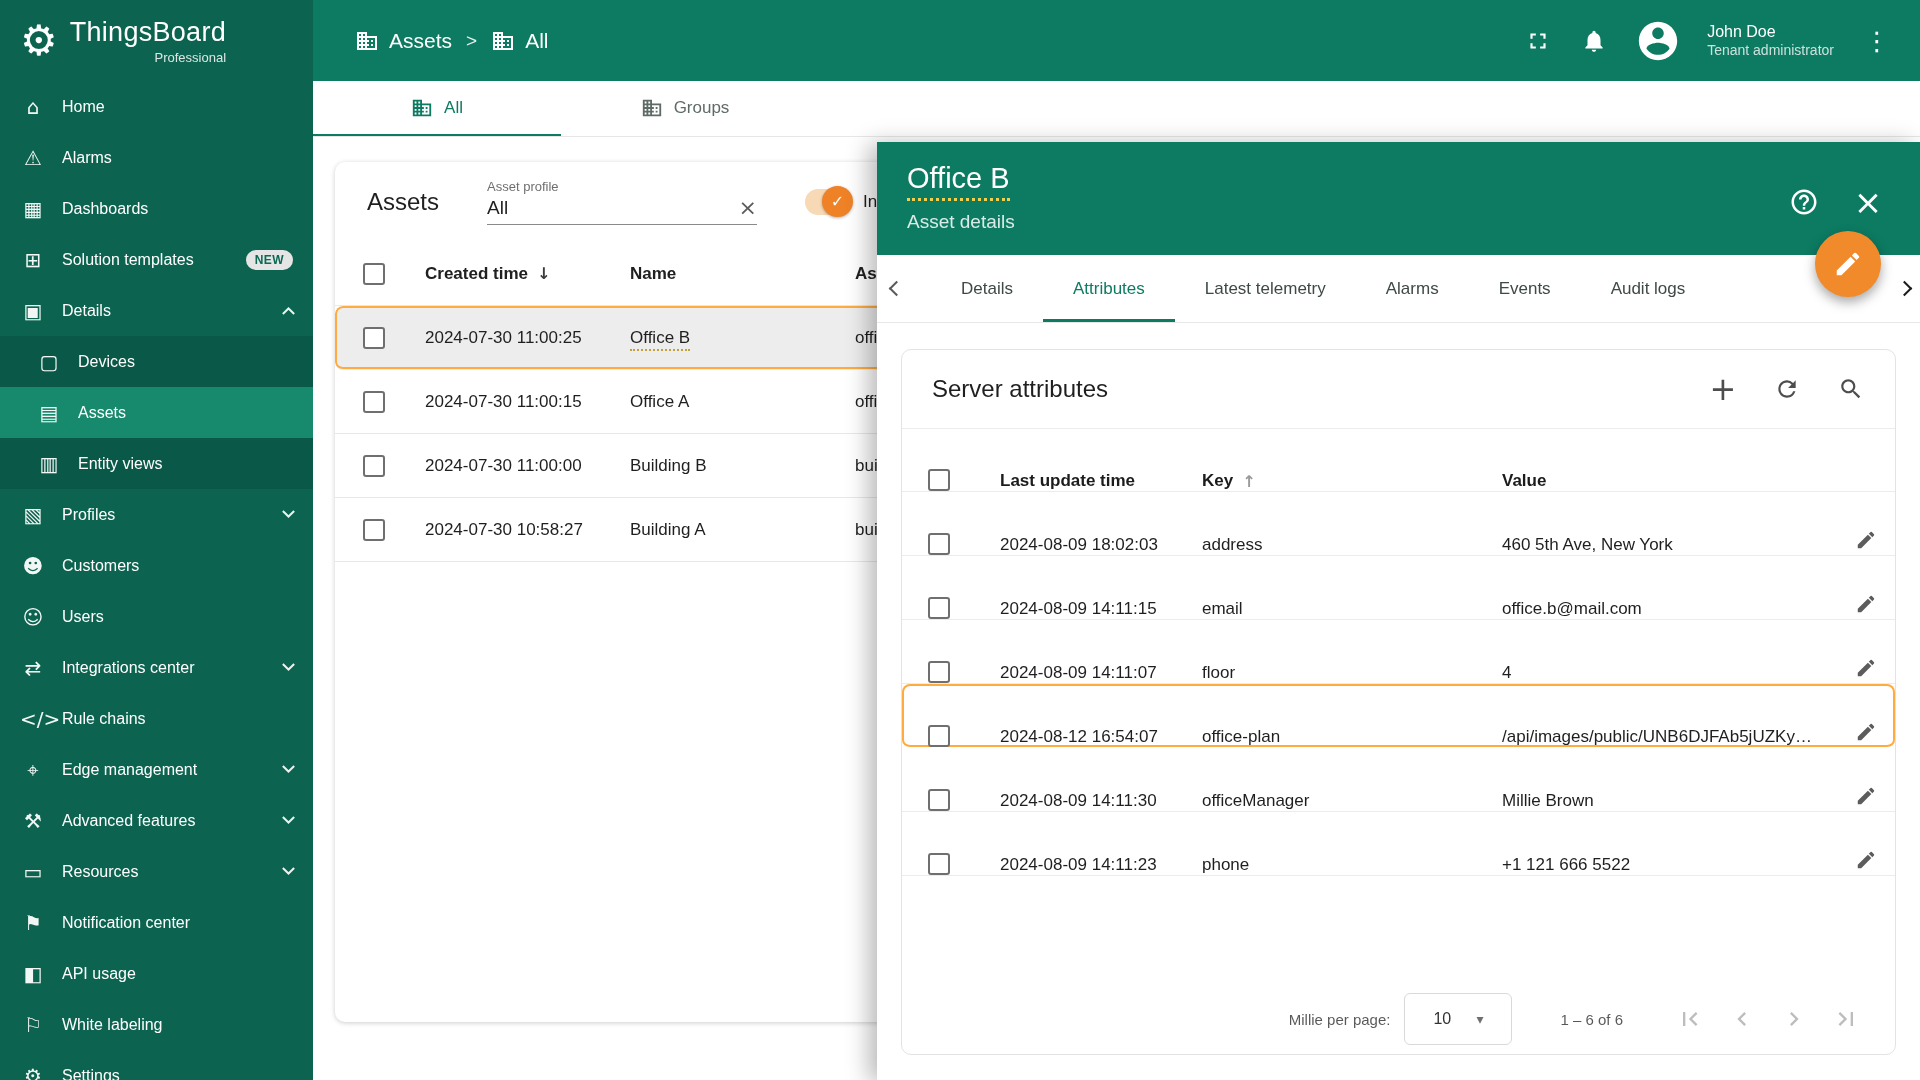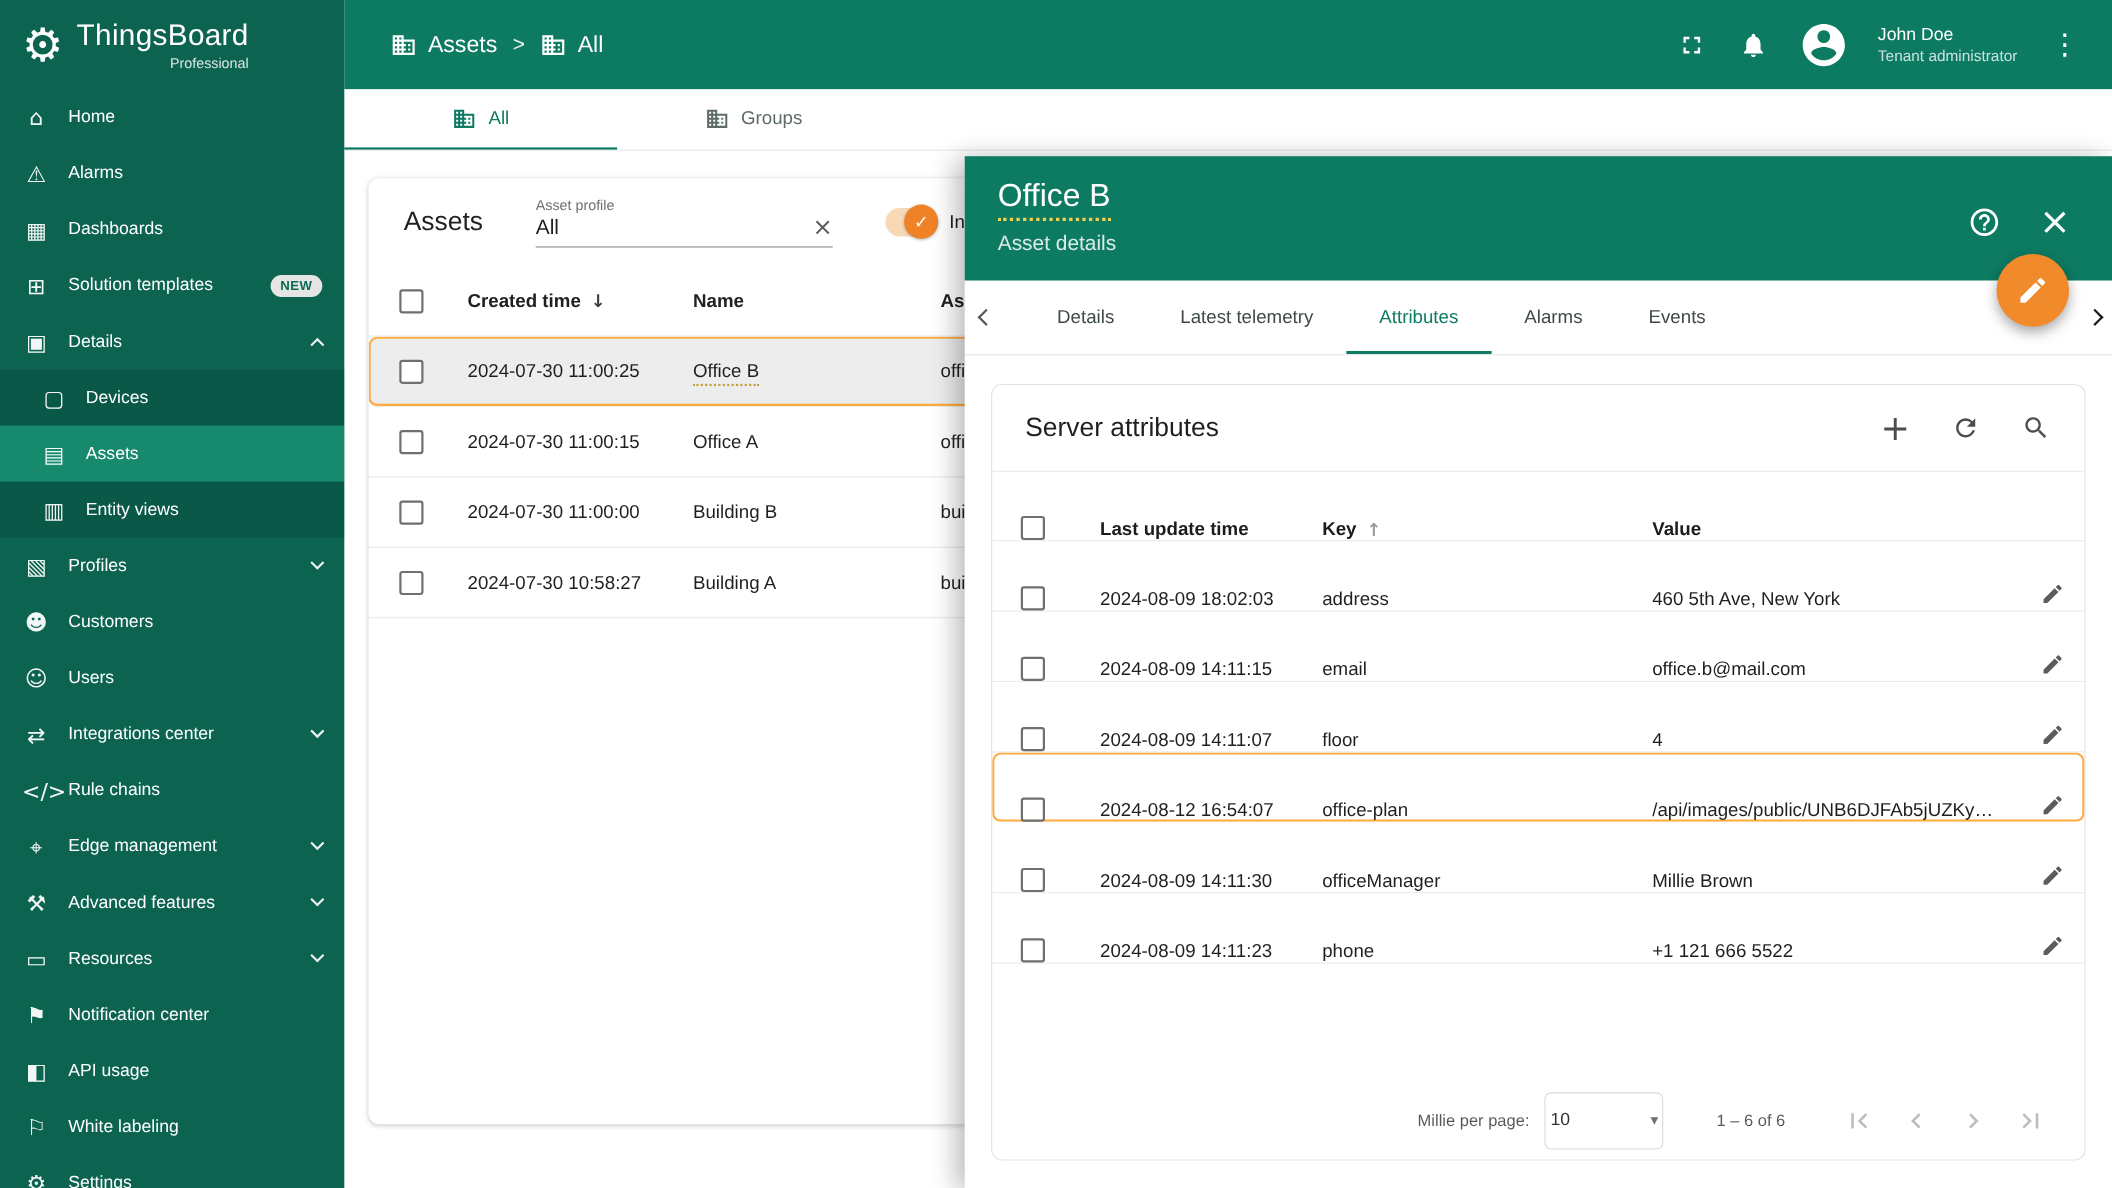--- a/index.html
+++ b/index.html
@@ -99,21 +99,21 @@
   .ac-time { width:202px; }
   .ac-key { width:300px; display:flex; align-items:center; }
   .ac-value { flex:1; overflow:hidden; white-space:nowrap; text-overflow:ellipsis; padding-right:14px; }
   .ac-edit { width:54px; display:flex; justify-content:flex-end; }
   .arow { cursor:pointer; }
   .arow.highlighted { box-shadow:inset 0 0 0 2px #ffab40; border-radius:8px; border-bottom-color:transparent; }
   .edit-btn { width:30px; height:30px; display:flex; align-items:center; justify-content:center; cursor:pointer; }
 
   .attr-foot { position:absolute; left:0; right:0; bottom:0; height:70px; display:flex; align-items:center; justify-content:flex-end; padding-right:34px; color:rgba(0,0,0,.66); font-size:15px; }
   .ipp-label { margin-right:14px; }
-  .ipp-select { width:108px; height:52px; border:1px solid #d9d9d9; border-radius:6px; display:flex; align-items:center; justify-content:space-between; padding:0 4px; cursor:pointer; color:#333; margin-right:48px; font-size:16px; }
+  .ipp-select { width:108px; height:52px; border:1px solid #d9d9d9; border-radius:6px; display:flex; align-items:center; justify-content:space-between; padding:0 28px; cursor:pointer; color:#333; margin-right:48px; font-size:16px; }
   .ipp-caret { font-family:"DejaVu Sans",sans-serif; color:#6f6f6f; font-size:14px; }
   .range-label { margin-right:52px; }
   .pager { display:flex; align-items:center; gap:22px; }
   .pager .picon { width:30px; height:30px; display:flex; align-items:center; justify-content:center; cursor:default; }
 
   svg { display:block; }
 </style>
 </head>
 <body>
 
@@ -367,24 +367,25 @@
             <path d="M3 17.25V21h3.75L17.81 9.94l-3.75-3.75L3 17.25zM20.71 7.04c.39-.39.39-1.02 0-1.41l-2.34-2.34a.9959.9959 0 0 0-1.41 0l-1.83 1.83 3.75 3.75 1.83-1.83z"></path>
           </svg>
         </span>
     </div>
 
     <div class="drawer-tabs">
       <span class="tab-scroll left">
           <span class="chev-dark l"></span>
         </span>
       <div class="dtab">Details</div>
+      <div class="dtab active">Attributes</div>
       <div class="dtab">Latest telemetry</div>
-      <div class="dtab active">Attributes</div>
       <div class="dtab">Alarms</div>
       <div class="dtab">Events</div>
+      <div class="dtab">Audit logs</div>
       <span class="tab-scroll right">
           <span class="chev-dark r"></span>
         </span>
     </div>
 
     <div class="attr-card">
       <div class="attr-head">
         <span class="attr-title">Server attributes</span>
         <div class="attr-actions">
           <span class="aicon plus-glyph">+</span>

